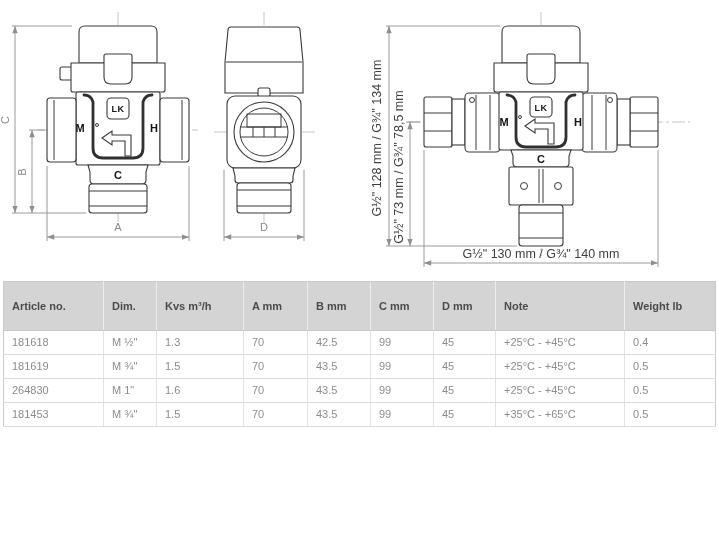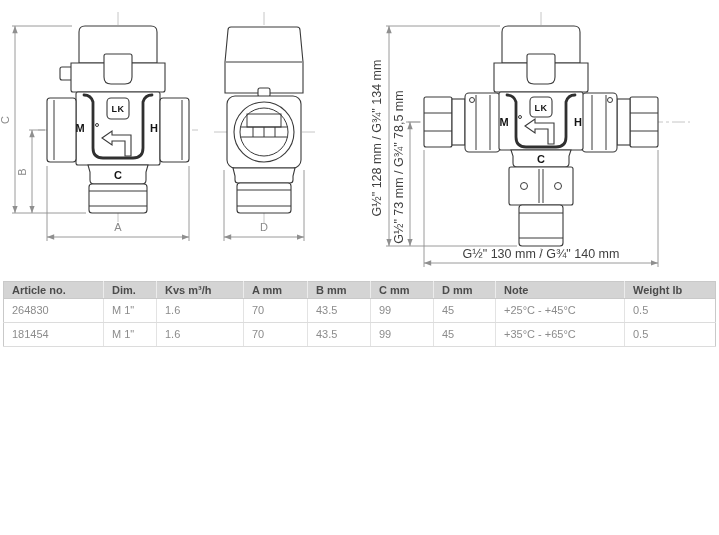--- a/index.html
+++ b/index.html
@@ -15,21 +15,21 @@
   .dim {stroke:#8f8f8f;stroke-width:0.9;fill:none;}
   .dimtxt{fill:#8a8a8a;font-size:11px;}
   .gtxt{fill:#3f3f3f;font-size:12.5px;}
   .blk{fill:#141414;font-weight:bold;font-size:11px;}
   .lk {fill:#141414;font-weight:bold;font-size:9px;letter-spacing:0.5px;}
 
   
   .spec{position:absolute;top:281px;left:3px;width:713px;border-collapse:collapse;
         table-layout:fixed;font-size:11px;line-height:12px;border:1px solid #c9c9c9;}
   .spec th{background:#d4d4d4;color:#4b4b4b;font-weight:bold;text-align:left;
-           padding:2px 8px;border-right:1px solid #ececec;border-bottom:1px solid #c9c9c9;
+           padding:18px 8px;border-right:1px solid #ececec;border-bottom:1px solid #c9c9c9;
            white-space:nowrap;overflow:hidden;}
   .spec td{color:#8c8c8c;background:#fff;padding:5px 8px 6px 8px;text-align:left;
            border-right:1px solid #e3e3e3;border-bottom:1px solid #dcdcdc;
            white-space:nowrap;overflow:hidden;}
   .spec th:last-child,.spec td:last-child{border-right:none;}
 </style>
 </head>
 <body>
 
 <div class="sheet">
@@ -219,34 +219,56 @@
         <th>A mm</th>
         <th>B mm</th>
         <th>C mm</th>
         <th>D mm</th>
         <th>Note</th>
         <th>Weight lb</th>
       </tr>
     </thead>
     <tbody>
       <tr>
+        <td>181618</td>
+        <td>M ½"</td>
+        <td>1.3</td>
+        <td>70</td>
+        <td>42.5</td>
+        <td>99</td>
+        <td>45</td>
+        <td>+25°C - +45°C</td>
+        <td>0.4</td>
+      </tr>
+      <tr>
+        <td>181619</td>
+        <td>M ¾"</td>
+        <td>1.5</td>
+        <td>70</td>
+        <td>43.5</td>
+        <td>99</td>
+        <td>45</td>
+        <td>+25°C - +45°C</td>
+        <td>0.5</td>
+      </tr>
+      <tr>
         <td>264830</td>
         <td>M 1"</td>
         <td>1.6</td>
         <td>70</td>
         <td>43.5</td>
         <td>99</td>
         <td>45</td>
         <td>+25°C - +45°C</td>
         <td>0.5</td>
       </tr>
       <tr>
-        <td>181454</td>
-        <td>M 1"</td>
-        <td>1.6</td>
+        <td>181453</td>
+        <td>M ¾"</td>
+        <td>1.5</td>
         <td>70</td>
         <td>43.5</td>
         <td>99</td>
         <td>45</td>
         <td>+35°C - +65°C</td>
         <td>0.5</td>
       </tr>
     </tbody>
   </table>
 

